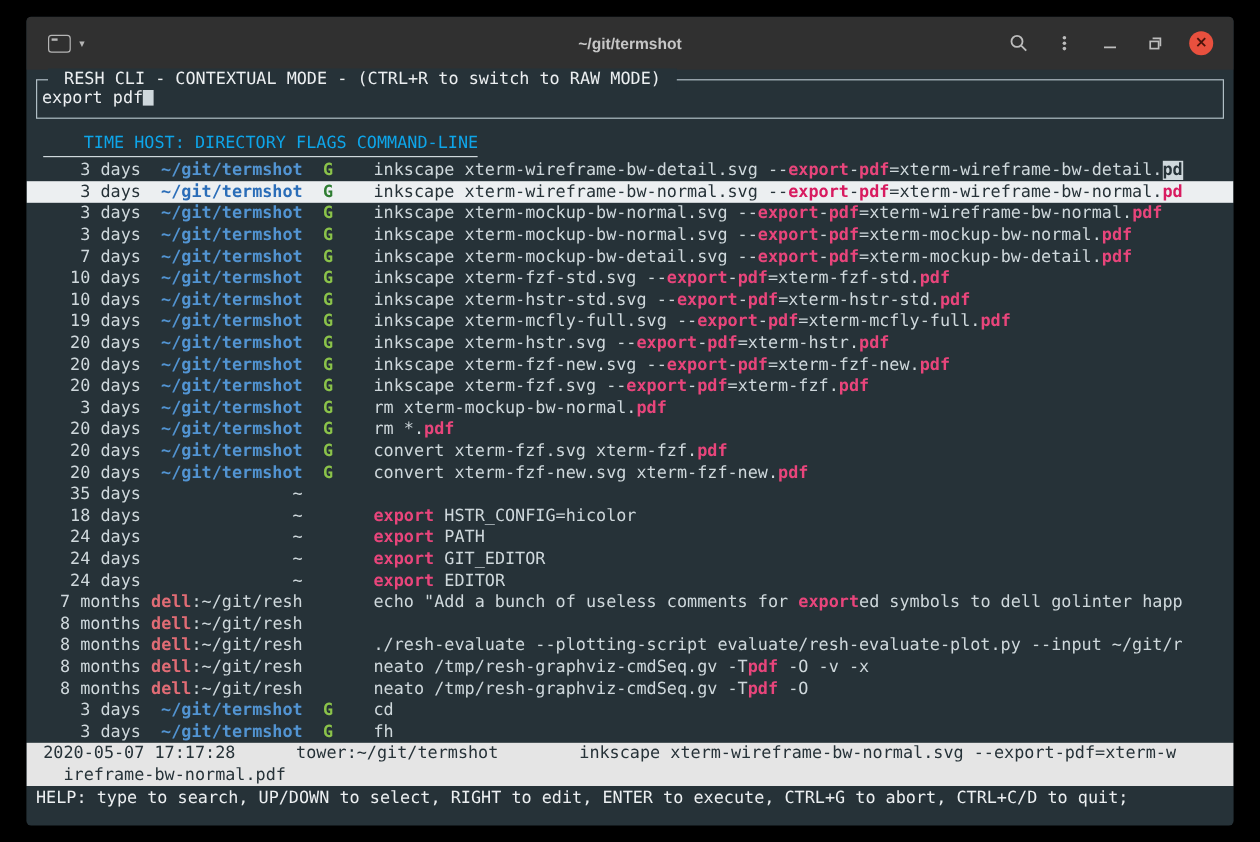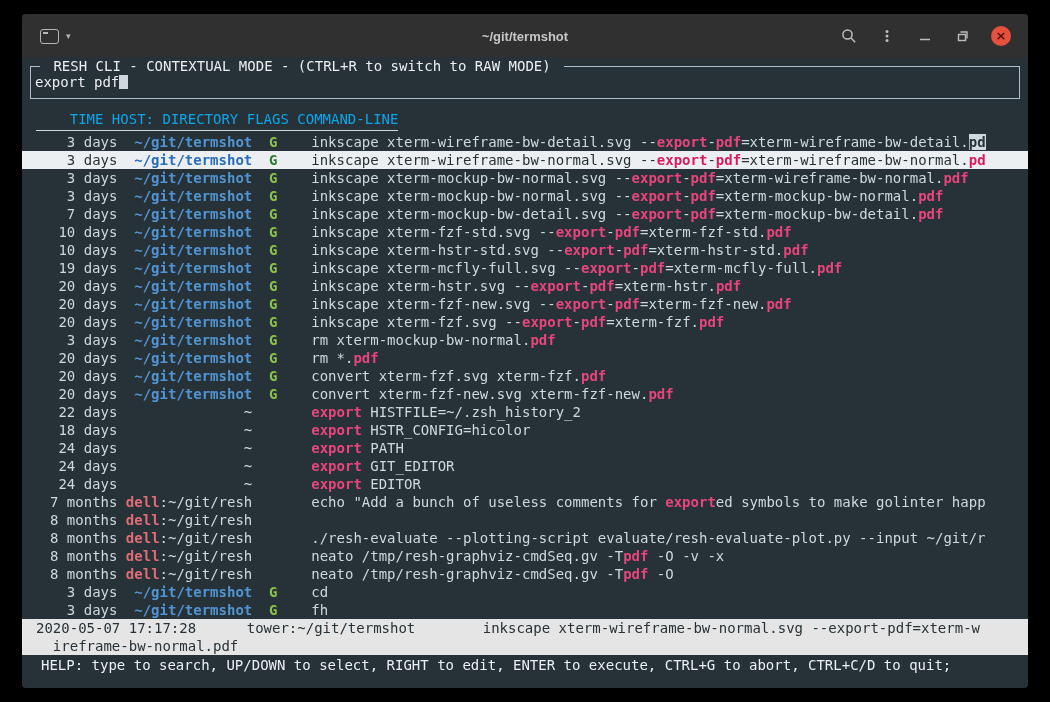--- a/index.html
+++ b/index.html
@@ -54,21 +54,21 @@
   .c-flag  { color:#8bc34a; font-weight:bold; }
   .c-match { color:#e8457b; font-weight:bold; }
   .c-inv   { background:#cfd8dc; color:#263238; font-weight:bold; }
   .row.sel { background:#eceff1; }
   .row.sel .c-fg    { color:#263238; }
   .row.sel .c-dir   { color:#2a6db8; }
   .row.sel .c-flag  { color:#2e7d32; }
   .row.sel .c-match { color:#d81b60; }
   .statusbar { background:#e5e5e5; color:#263238; margin-top:0; }
   .status-line { padding-left:14px; white-space:pre; height:18px; line-height:18px; overflow:hidden; }
-  .helpline { padding-left:19px; color:#eceff1; white-space:pre; height:18px; line-height:19px; margin-top:1px; overflow:hidden; }
+  .helpline { padding-left:8px; color:#eceff1; white-space:pre; height:18px; line-height:19px; margin-top:1px; overflow:hidden; }
 </style>
 </head>
 <body>
 
 <div class="window">
 
   <div class="titlebar">
     <div class="tb-left">
       <button class="tab-btn">
         <span class="tab-icon">
@@ -129,26 +129,26 @@
         <div class="row"><span class="col-time c-fg">10 days</span><span class="col-host"><span class="c-dir">~/git/termshot</span></span><span class="col-flag c-flag">G</span><span class="col-cmd"><span class="c-fg">inkscape xterm-fzf-std.svg --</span><span class="c-match">export</span><span class="c-fg">-</span><span class="c-match">pdf</span><span class="c-fg">=xterm-fzf-std.</span><span class="c-match">pdf</span></span></div>
         <div class="row"><span class="col-time c-fg">10 days</span><span class="col-host"><span class="c-dir">~/git/termshot</span></span><span class="col-flag c-flag">G</span><span class="col-cmd"><span class="c-fg">inkscape xterm-hstr-std.svg --</span><span class="c-match">export</span><span class="c-fg">-</span><span class="c-match">pdf</span><span class="c-fg">=xterm-hstr-std.</span><span class="c-match">pdf</span></span></div>
         <div class="row"><span class="col-time c-fg">19 days</span><span class="col-host"><span class="c-dir">~/git/termshot</span></span><span class="col-flag c-flag">G</span><span class="col-cmd"><span class="c-fg">inkscape xterm-mcfly-full.svg --</span><span class="c-match">export</span><span class="c-fg">-</span><span class="c-match">pdf</span><span class="c-fg">=xterm-mcfly-full.</span><span class="c-match">pdf</span></span></div>
         <div class="row"><span class="col-time c-fg">20 days</span><span class="col-host"><span class="c-dir">~/git/termshot</span></span><span class="col-flag c-flag">G</span><span class="col-cmd"><span class="c-fg">inkscape xterm-hstr.svg --</span><span class="c-match">export</span><span class="c-fg">-</span><span class="c-match">pdf</span><span class="c-fg">=xterm-hstr.</span><span class="c-match">pdf</span></span></div>
         <div class="row"><span class="col-time c-fg">20 days</span><span class="col-host"><span class="c-dir">~/git/termshot</span></span><span class="col-flag c-flag">G</span><span class="col-cmd"><span class="c-fg">inkscape xterm-fzf-new.svg --</span><span class="c-match">export</span><span class="c-fg">-</span><span class="c-match">pdf</span><span class="c-fg">=xterm-fzf-new.</span><span class="c-match">pdf</span></span></div>
         <div class="row"><span class="col-time c-fg">20 days</span><span class="col-host"><span class="c-dir">~/git/termshot</span></span><span class="col-flag c-flag">G</span><span class="col-cmd"><span class="c-fg">inkscape xterm-fzf.svg --</span><span class="c-match">export</span><span class="c-fg">-</span><span class="c-match">pdf</span><span class="c-fg">=xterm-fzf.</span><span class="c-match">pdf</span></span></div>
         <div class="row"><span class="col-time c-fg">3 days</span><span class="col-host"><span class="c-dir">~/git/termshot</span></span><span class="col-flag c-flag">G</span><span class="col-cmd"><span class="c-fg">rm xterm-mockup-bw-normal.</span><span class="c-match">pdf</span></span></div>
         <div class="row"><span class="col-time c-fg">20 days</span><span class="col-host"><span class="c-dir">~/git/termshot</span></span><span class="col-flag c-flag">G</span><span class="col-cmd"><span class="c-fg">rm *.</span><span class="c-match">pdf</span></span></div>
         <div class="row"><span class="col-time c-fg">20 days</span><span class="col-host"><span class="c-dir">~/git/termshot</span></span><span class="col-flag c-flag">G</span><span class="col-cmd"><span class="c-fg">convert xterm-fzf.svg xterm-fzf.</span><span class="c-match">pdf</span></span></div>
         <div class="row"><span class="col-time c-fg">20 days</span><span class="col-host"><span class="c-dir">~/git/termshot</span></span><span class="col-flag c-flag">G</span><span class="col-cmd"><span class="c-fg">convert xterm-fzf-new.svg xterm-fzf-new.</span><span class="c-match">pdf</span></span></div>
-        <div class="row"><span class="col-time c-fg">22 days</span><span class="col-host"><span class="c-fg">~</span></span><span class="col-flag c-flag"></span><span class="col-cmd"><span class="c-match">export</span><span class="c-fg"> HISTFILE=~/.zsh_history_2</span></span></div>
+        <div class="row"><span class="col-time c-fg">35 days</span><span class="col-host"><span class="c-fg">~</span></span><span class="col-flag c-flag"></span></div>
         <div class="row"><span class="col-time c-fg">18 days</span><span class="col-host"><span class="c-fg">~</span></span><span class="col-flag c-flag"></span><span class="col-cmd"><span class="c-match">export</span><span class="c-fg"> HSTR_CONFIG=hicolor</span></span></div>
         <div class="row"><span class="col-time c-fg">24 days</span><span class="col-host"><span class="c-fg">~</span></span><span class="col-flag c-flag"></span><span class="col-cmd"><span class="c-match">export</span><span class="c-fg"> PATH</span></span></div>
         <div class="row"><span class="col-time c-fg">24 days</span><span class="col-host"><span class="c-fg">~</span></span><span class="col-flag c-flag"></span><span class="col-cmd"><span class="c-match">export</span><span class="c-fg"> GIT_EDITOR</span></span></div>
         <div class="row"><span class="col-time c-fg">24 days</span><span class="col-host"><span class="c-fg">~</span></span><span class="col-flag c-flag"></span><span class="col-cmd"><span class="c-match">export</span><span class="c-fg"> EDITOR</span></span></div>
-        <div class="row"><span class="col-time c-fg">7 months</span><span class="col-host"><span class="c-red">dell</span><span class="c-fg">:~/git/resh</span></span><span class="col-flag c-flag"></span><span class="col-cmd"><span class="c-fg">echo "Add a bunch of useless comments for </span><span class="c-match">export</span><span class="c-fg">ed symbols to make golinter happ</span></span></div>
+        <div class="row"><span class="col-time c-fg">7 months</span><span class="col-host"><span class="c-red">dell</span><span class="c-fg">:~/git/resh</span></span><span class="col-flag c-flag"></span><span class="col-cmd"><span class="c-fg">echo "Add a bunch of useless comments for </span><span class="c-match">export</span><span class="c-fg">ed symbols to dell golinter happ</span></span></div>
         <div class="row"><span class="col-time c-fg">8 months</span><span class="col-host"><span class="c-red">dell</span><span class="c-fg">:~/git/resh</span></span><span class="col-flag c-flag"></span></div>
         <div class="row"><span class="col-time c-fg">8 months</span><span class="col-host"><span class="c-red">dell</span><span class="c-fg">:~/git/resh</span></span><span class="col-flag c-flag"></span><span class="col-cmd"><span class="c-fg">./resh-evaluate --plotting-script evaluate/resh-evaluate-plot.py --input ~/git/r</span></span></div>
         <div class="row"><span class="col-time c-fg">8 months</span><span class="col-host"><span class="c-red">dell</span><span class="c-fg">:~/git/resh</span></span><span class="col-flag c-flag"></span><span class="col-cmd"><span class="c-fg">neato /tmp/resh-graphviz-cmdSeq.gv -T</span><span class="c-match">pdf</span><span class="c-fg"> -O -v -x</span></span></div>
         <div class="row"><span class="col-time c-fg">8 months</span><span class="col-host"><span class="c-red">dell</span><span class="c-fg">:~/git/resh</span></span><span class="col-flag c-flag"></span><span class="col-cmd"><span class="c-fg">neato /tmp/resh-graphviz-cmdSeq.gv -T</span><span class="c-match">pdf</span><span class="c-fg"> -O</span></span></div>
         <div class="row"><span class="col-time c-fg">3 days</span><span class="col-host"><span class="c-dir">~/git/termshot</span></span><span class="col-flag c-flag">G</span><span class="col-cmd"><span class="c-fg">cd</span></span></div>
         <div class="row"><span class="col-time c-fg">3 days</span><span class="col-host"><span class="c-dir">~/git/termshot</span></span><span class="col-flag c-flag">G</span><span class="col-cmd"><span class="c-fg">fh</span></span></div>
       </div>
 
     <div class="statusbar">
       <div class="status-line">2020-05-07 17:17:28      tower:~/git/termshot        inkscape xterm-wireframe-bw-normal.svg --export-pdf=xterm-w</div>

